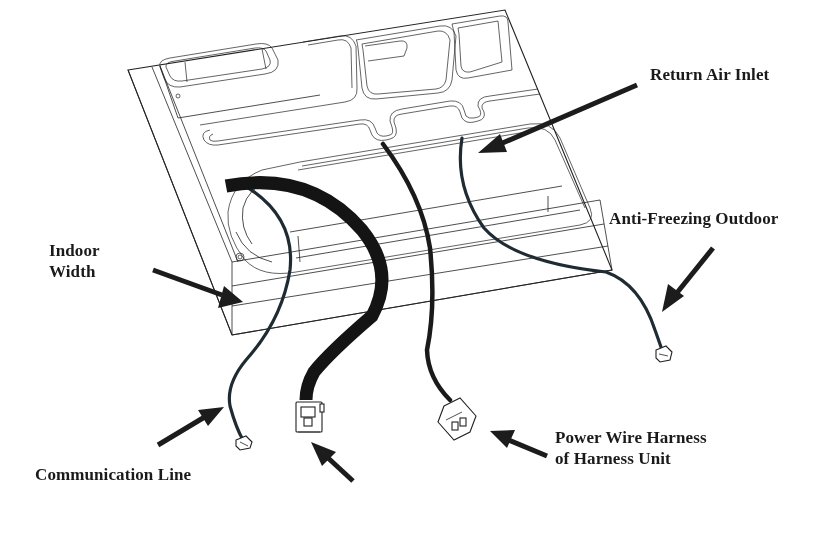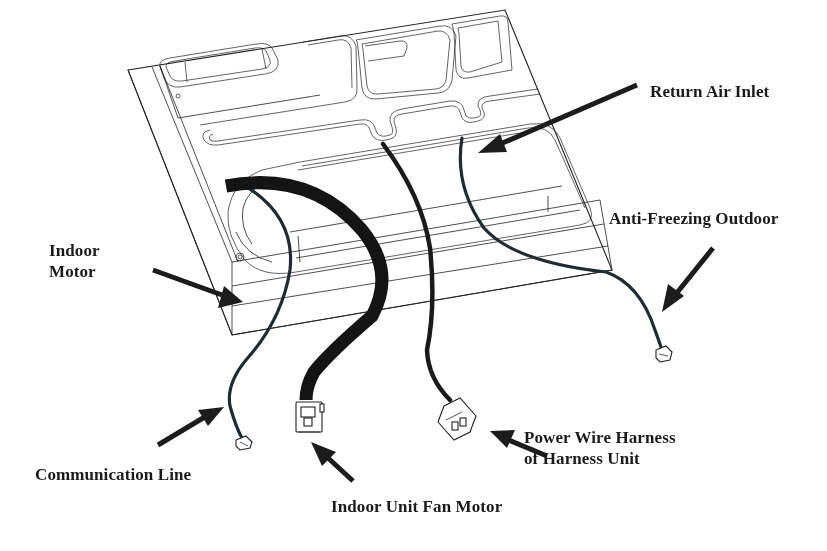--- a/index.html
+++ b/index.html
@@ -124,37 +124,36 @@
   <g>
     <line class="arrow-shaft" x1="353" y1="481" x2="327" y2="457"></line>
     <polygon class="arrow-head" points="311,442 336,452 322,466"></polygon>
   </g>
   <g>
     <line class="arrow-shaft" x1="547" y1="456" x2="506" y2="439"></line>
     <polygon class="arrow-head" points="490,431 515,430 507,448"></polygon>
   </g>
 </svg>
 
-<div class="label" style="left:650px; top:64px;margin-top:17px;">
+<div class="label" style="left:650px; top:64px;">
   <span>Return Air Inlet</span>
 </div>
 
 <div class="label" style="left:609px; top:208px;">
   <span>Anti-Freezing Outdoor</span>
 </div>
 
 <div class="label" style="left:49px; top:240px;">
   <span>Indoor</span>
-  <span>Motor</span>
+  <span>Width</span>
 </div>
 
 <div class="label" style="left:35px; top:464px;">
   <span>Communication Line</span>
 </div>
 
 <div class="label" style="left:331px; top:496px;">
-  <span>Indoor Unit Fan Motor</span>
 </div>
 
-<div class="label" style="left:524px; top:427px;">
+<div class="label" style="left:555px; top:427px;">
   <span>Power Wire Harness</span>
   <span>of Harness Unit</span>
 </div>
 
 </body></html>

